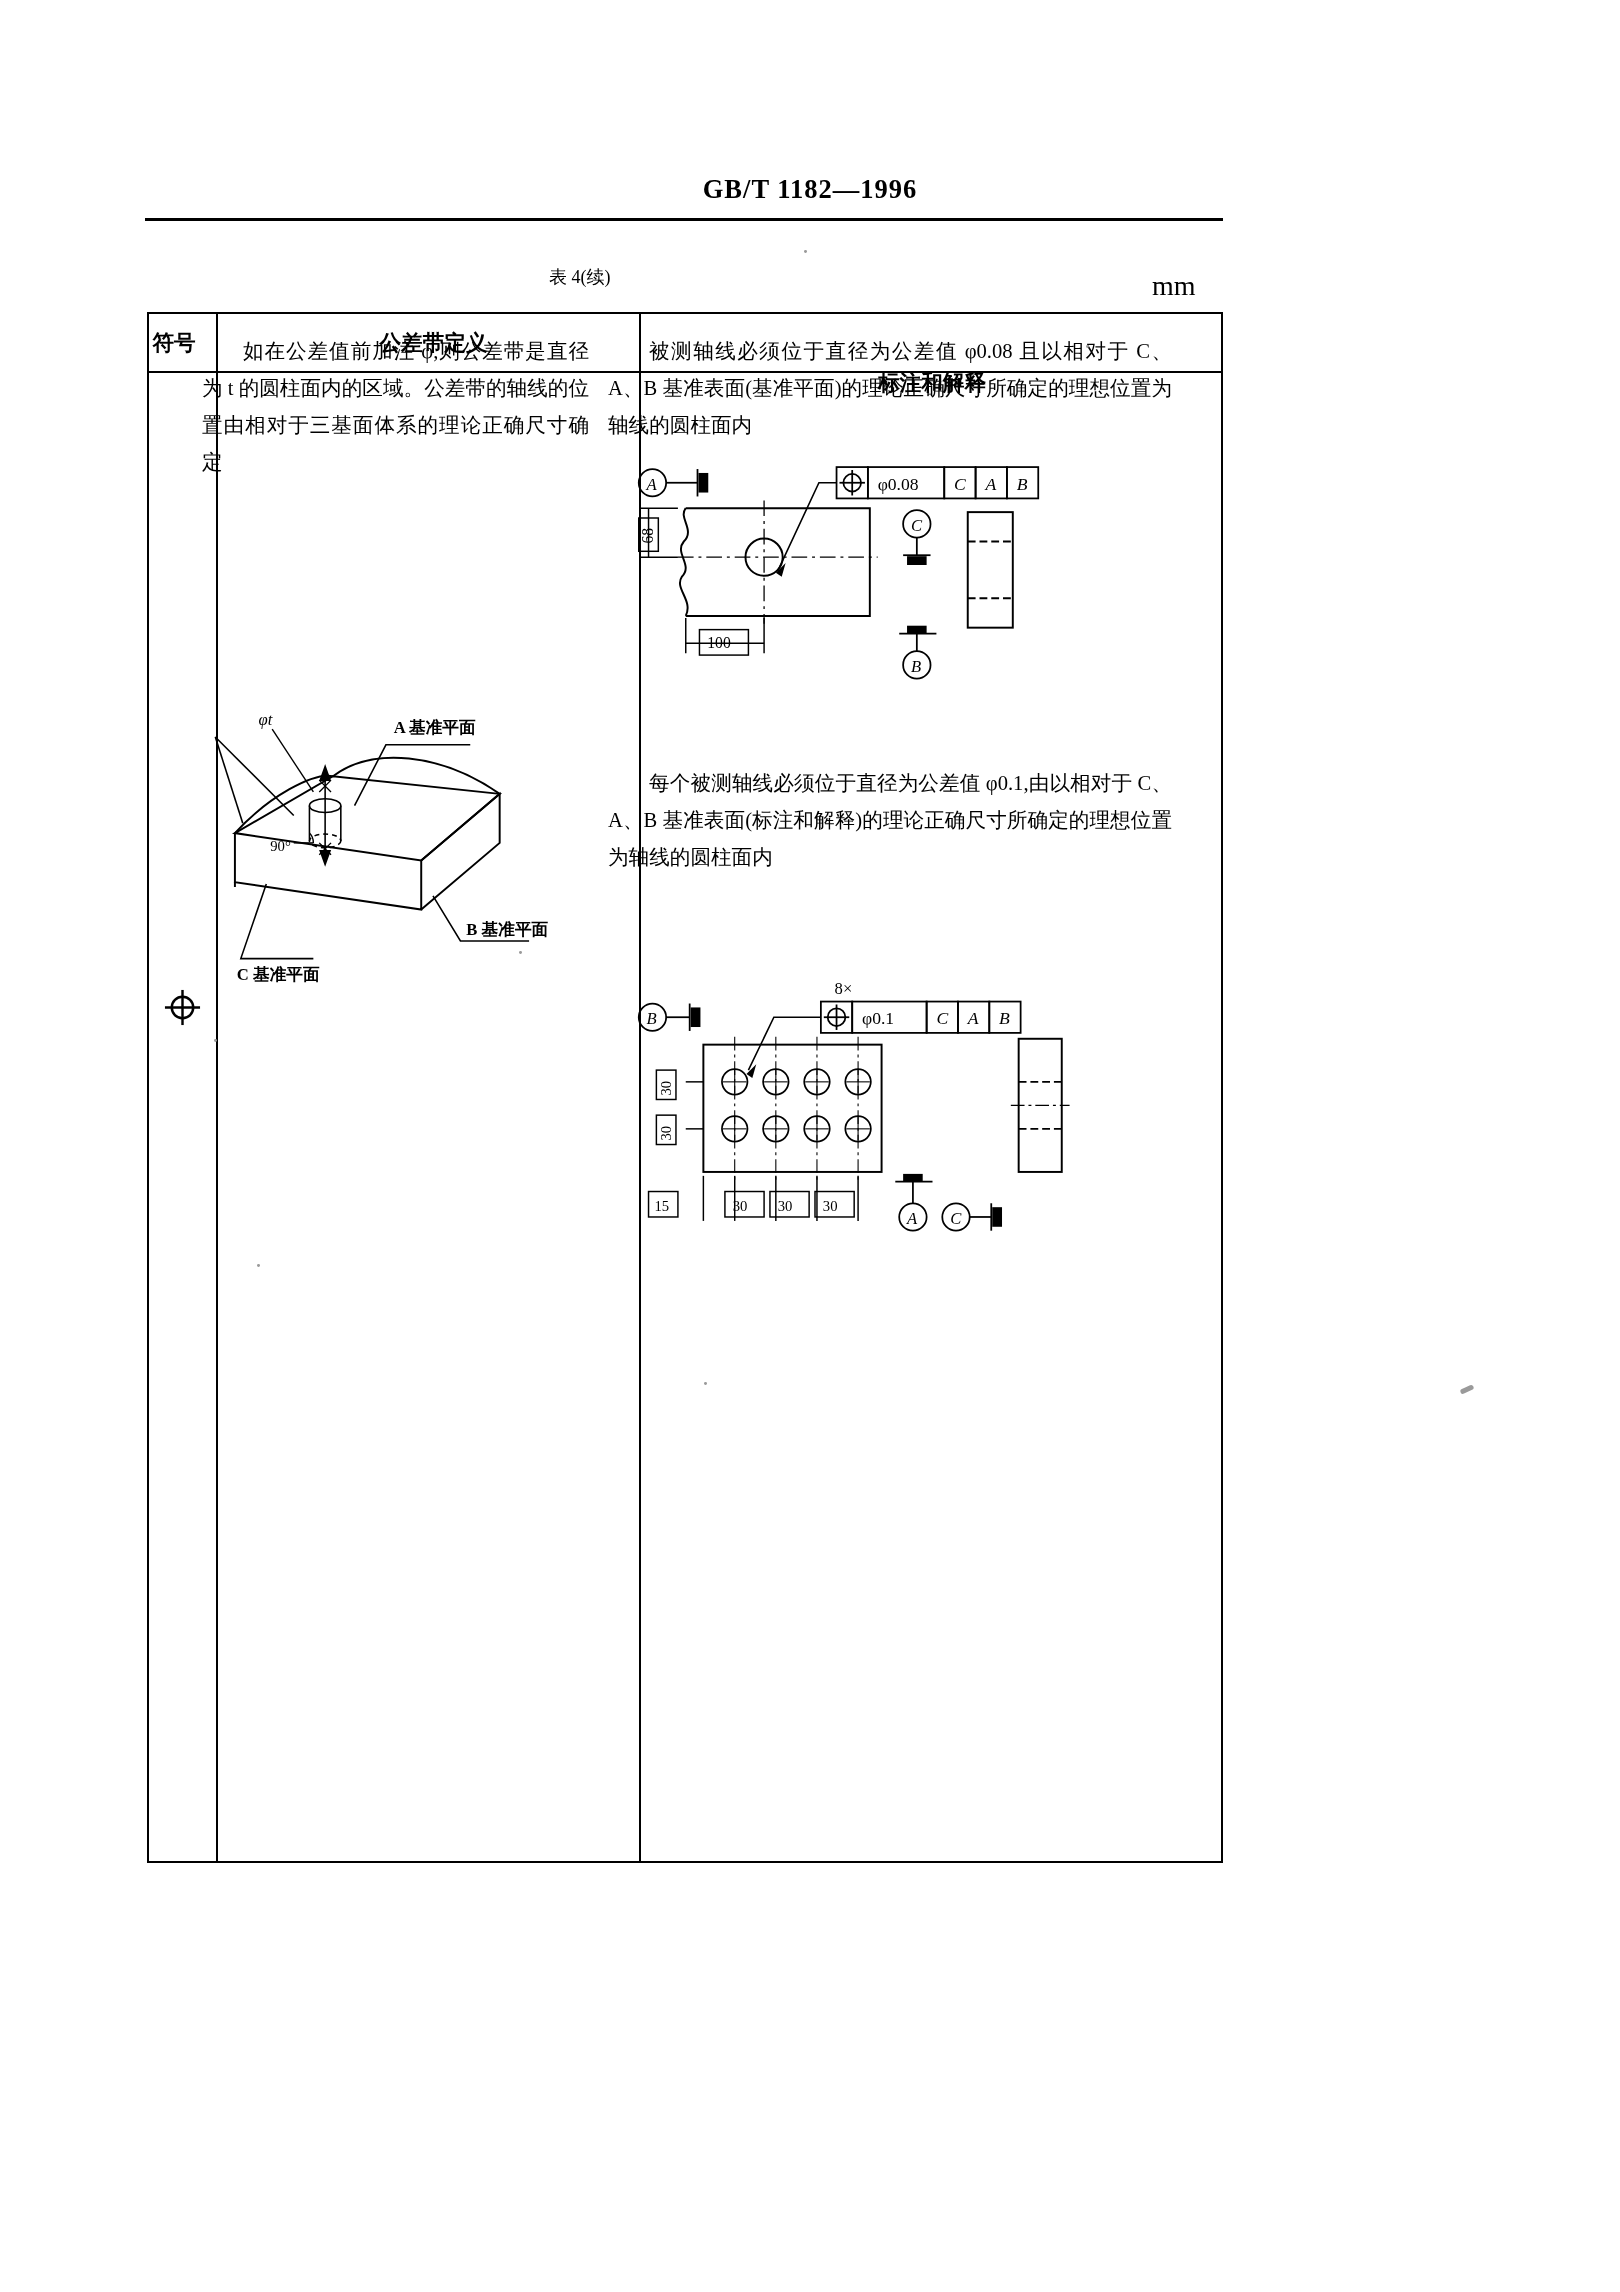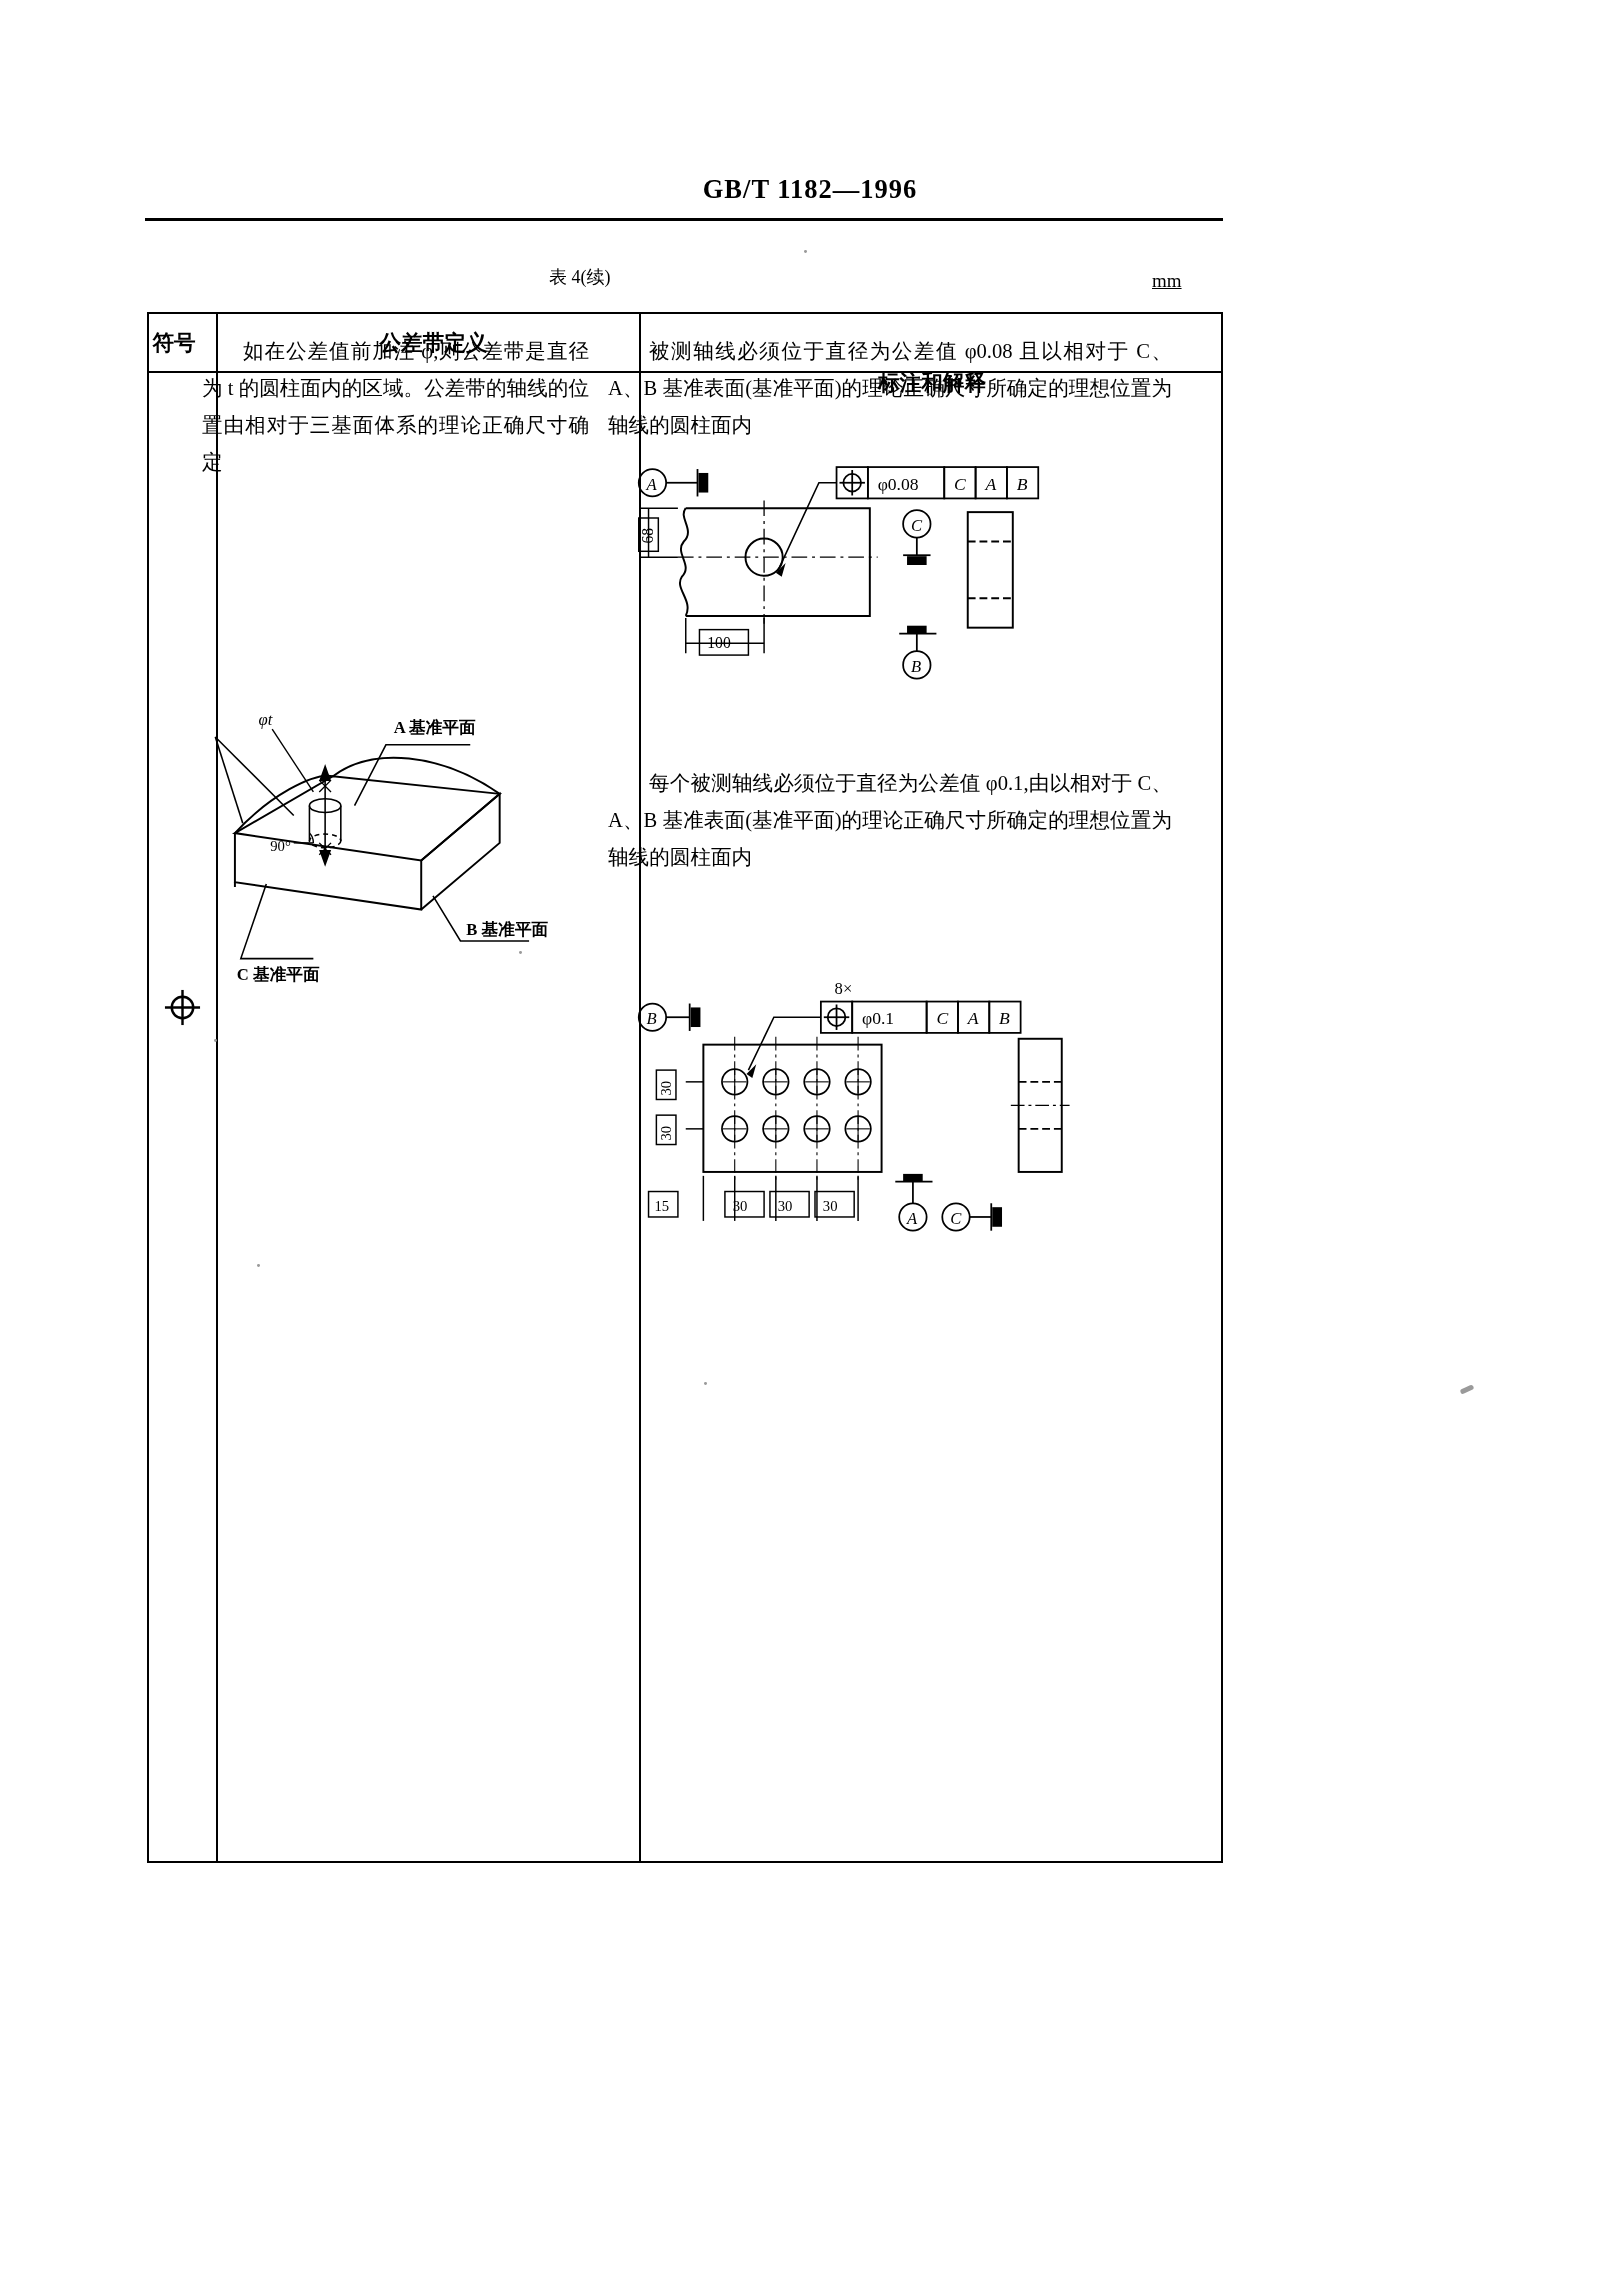--- a/index.html
+++ b/index.html
@@ -42,23 +42,22 @@
     position: absolute;
     top: 265px;
     left: 549px;
     font-size: 18px;
     font-family: "Liberation Serif", serif;
   }
   .unit-label {
     position: absolute;
     top: 270px;
     left: 1152px;
-    font-size: 19px;
-    font-family: "Liberation Serif", serif;
-    text-decoration: underline;
+    font-size: 28px;
+    font-family: "Liberation Serif", serif;
   }
 
   
   .tbl {
     position: absolute;
     top: 312px;
     left: 147px;
     width: 1076px;
     height: 1551px;
     border: 2px solid #000;
@@ -177,21 +176,21 @@
           <line x1="20" y1="2" x2="20" y2="38" stroke="#000" stroke-width="2.5"></line>
           <line x1="2" y1="20" x2="38" y2="20" stroke="#000" stroke-width="2.5"></line>
         </svg>
       </div>
     </div>
   </div>
 
   <div class="para def-para">如在公差值前加注 φ,则公差带是直径为 t 的圆柱面内的区域。公差带的轴线的位置由相对于三基面体系的理论正确尺寸确定</div>
 
   <div class="para note-para-1">被测轴线必须位于直径为公差值 φ0.08 且以相对于 C、A、B 基准表面(基准平面)的理论正确尺寸所确定的理想位置为轴线的圆柱面内</div>
-  <div class="para note-para-2">每个被测轴线必须位于直径为公差值 φ0.1,由以相对于 C、A、B 基准表面(基准平面)的理论正确尺寸所确定的理想位置为轴线的圆柱面内</div>
+  <div class="para note-para-2">每个被测轴线必须位于直径为公差值 φ0.1,由以相对于 C、A、B 基准表面(标注和解释)的理论正确尺寸所确定的理想位置为轴线的圆柱面内</div>
 
   <div class="draw iso-draw">
     <svg width="412" height="353" viewBox="0 0 420 360">
       <g fill="none" stroke="#000" stroke-width="2">
 
         <path d="M60 150 L160 92 L330 110 L250 178 Z"></path>
 
         <path d="M60 150 L60 200 L250 228 L250 178"></path>
         <path d="M250 178 L330 110 L330 160 L250 228"></path>
 

